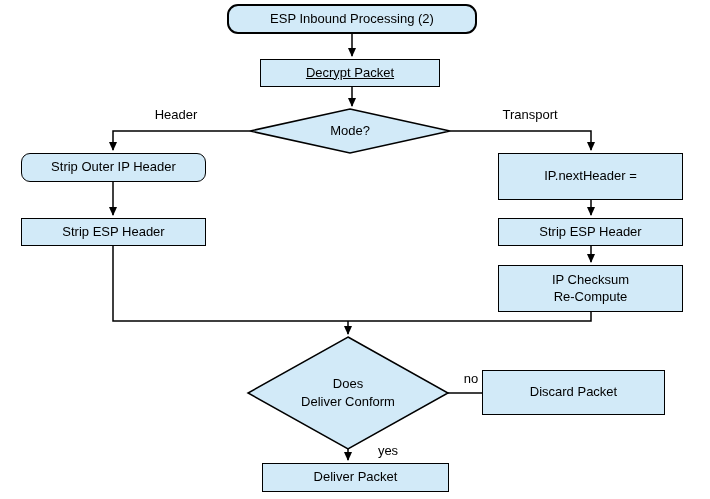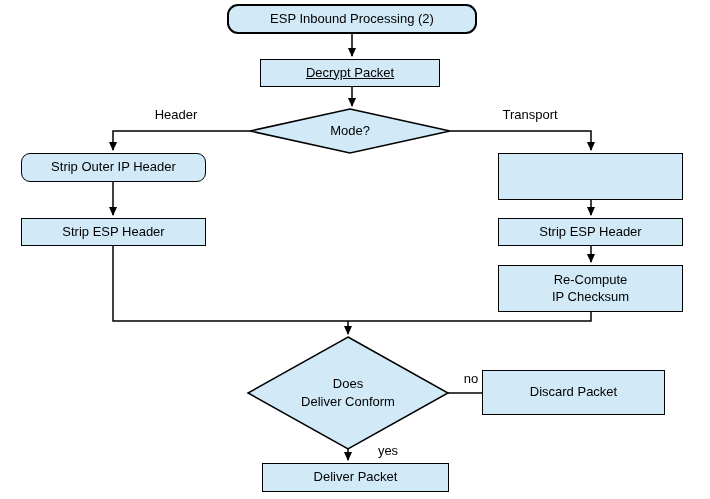--- a/index.html
+++ b/index.html
@@ -91,29 +91,30 @@
 
   <div class="node" style="left:21px; top:153px; width:185px; height:29px;border-radius:9px;">
     <span>Strip Outer IP Header</span>
   </div>
 
   <div class="node" style="left:21px; top:218px; width:185px; height:28px;">
     <span>Strip ESP Header</span>
   </div>
 
   <div class="node" style="left:498px; top:153px; width:185px; height:47px;">
+    <span>IP.nextHeader =</span>
   </div>
 
   <div class="node" style="left:498px; top:218px; width:185px; height:28px;">
     <span>Strip ESP Header</span>
   </div>
 
   <div class="node" style="left:498px; top:265px; width:185px; height:47px;">
+    <span>IP Checksum</span>
     <span>Re-Compute</span>
-    <span>IP Checksum</span>
   </div>
 
   <div class="diamond-text" style="left:268px; top:366px; width:160px; height:54px;">
     <span>Does</span>
     <span>Deliver Conform</span>
   </div>
 
   <div class="lbl" style="left:456px; top:372px; width:30px;">
     <span>no</span>
   </div>

